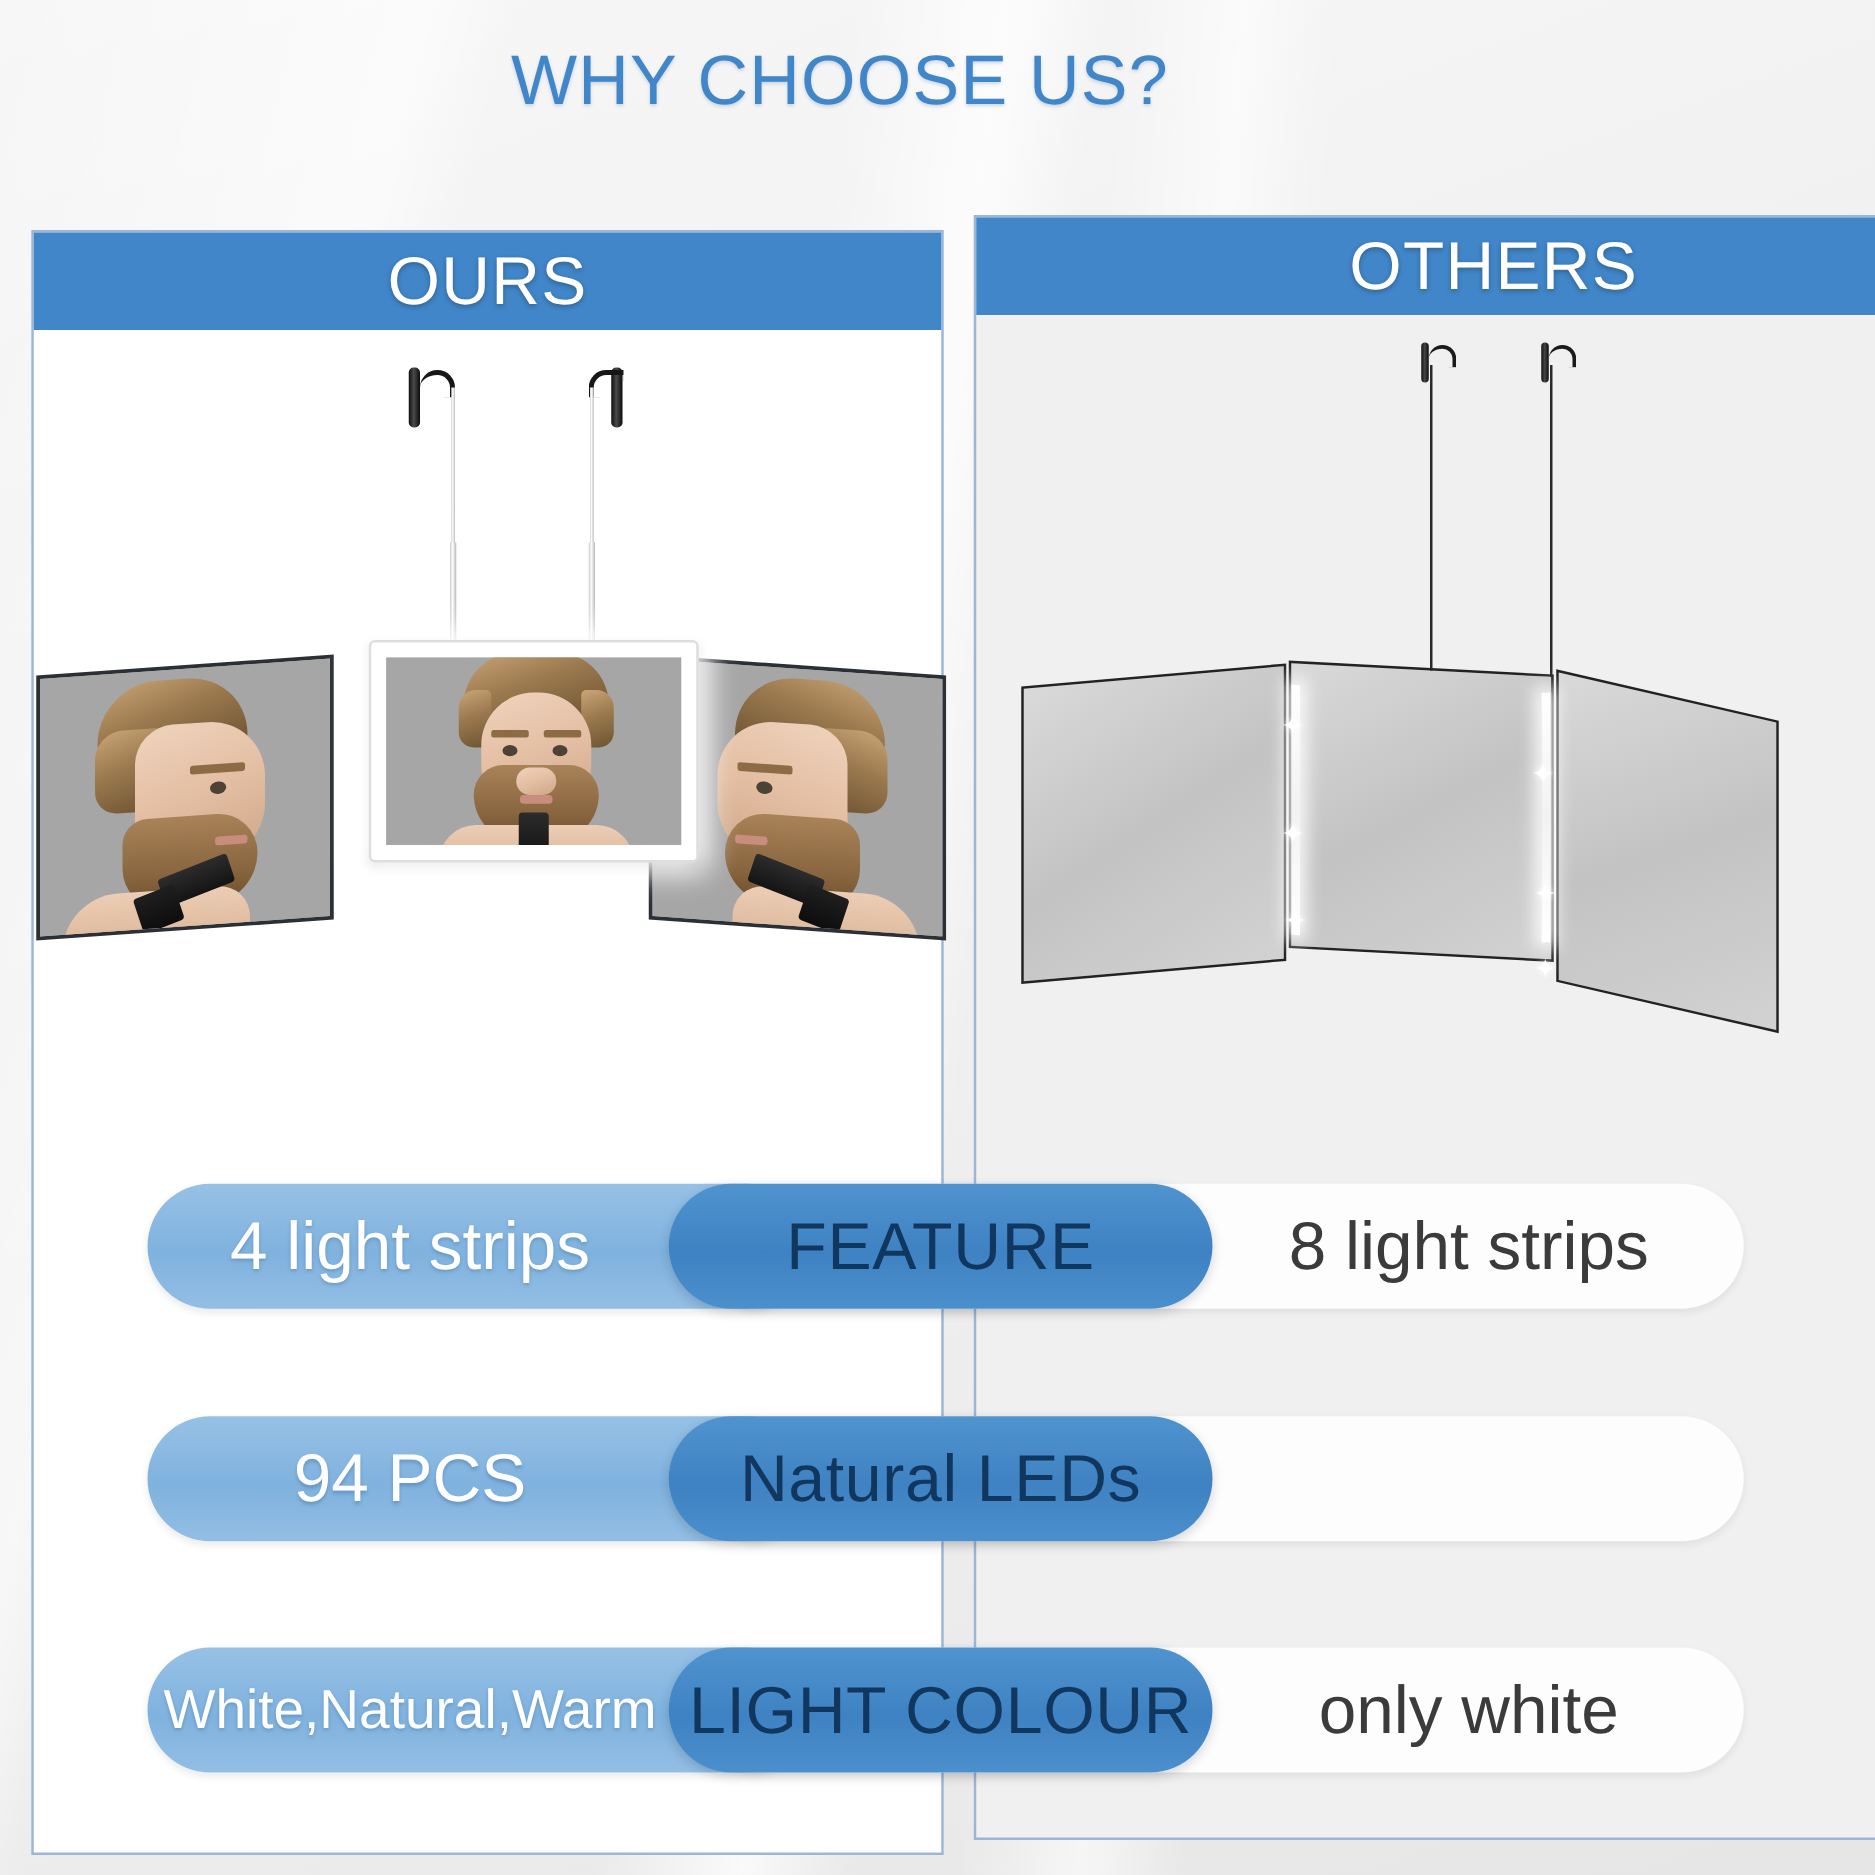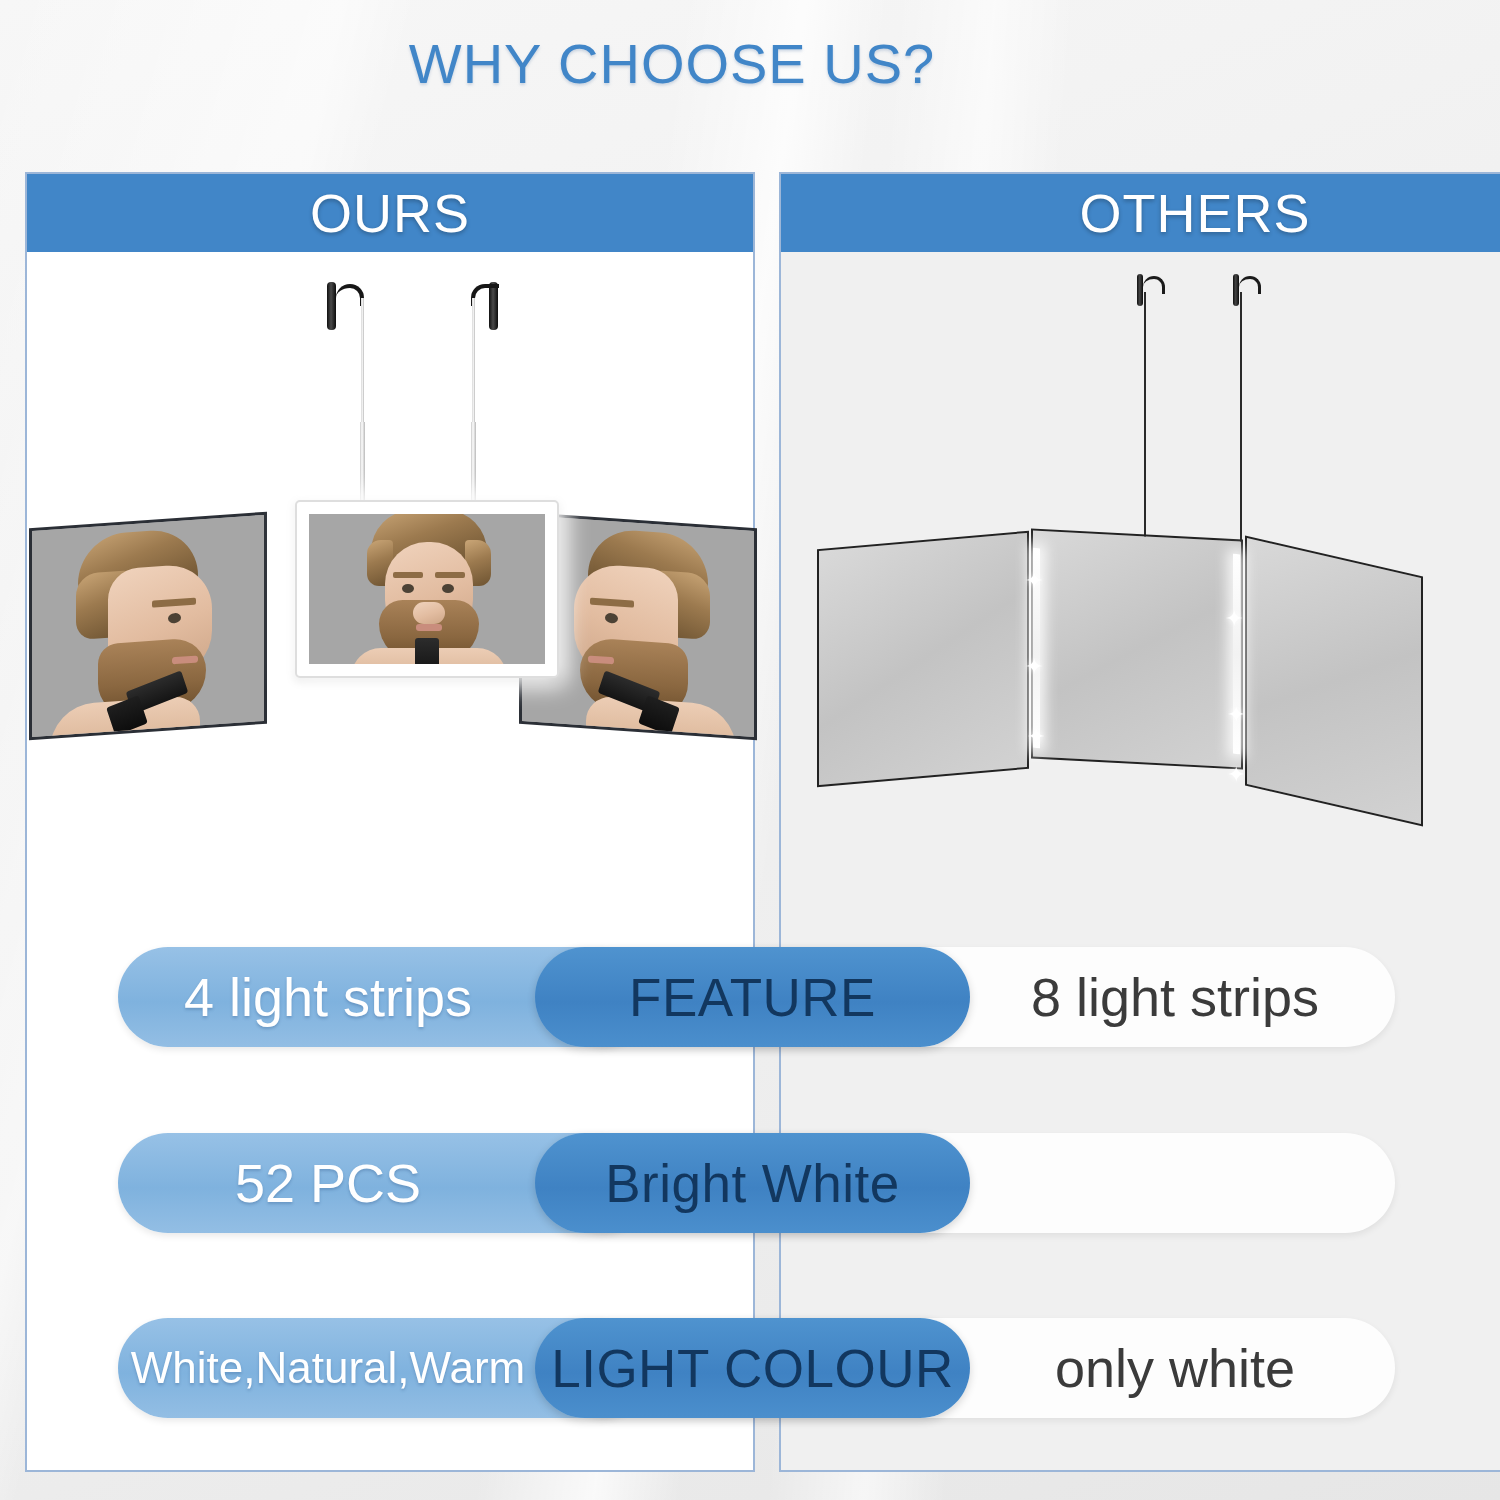--- a/index.html
+++ b/index.html
@@ -33,21 +33,21 @@
     text-shadow:0 2px 3px rgba(120,150,185,.35);
     white-space:nowrap;
   }
 
   
   .panel {
     position:absolute;
     top:172px; height:1300px;
     border:2px solid #9cb6d8;
   }
-  #panel-ours   { left:25px;  width:730px; background:#ffffff; }
+  #panel-ours   { left:25px;  width:730px; background:#ffffff;margin-top:12px; }
   #panel-others { left:779px; width:832px; background:#f0f0f0; }
 
   .panel-head {
     position:absolute; left:0; top:0; width:100%;
     height:78px;
     background:#4186c8;
     color:#ffffff;
     font-size:54px;
     line-height:78px;
     text-align:center;
@@ -330,22 +330,22 @@
     <div class="pill-center"></div>
     <div class="txt txt-ours">4 light strips</div>
     <div class="txt txt-feature">FEATURE</div>
     <div class="txt txt-others">8 light strips</div>
   </div>
 
   <div class="row" id="row-2">
     <div class="pill-right"></div>
     <div class="pill-left"></div>
     <div class="pill-center"></div>
-    <div class="txt txt-ours">52 PCS</div>
-    <div class="txt txt-feature">Bright White</div>
+    <div class="txt txt-ours">94 PCS</div>
+    <div class="txt txt-feature">Natural LEDs</div>
   </div>
 
   <div class="row" id="row-3">
     <div class="pill-right"></div>
     <div class="pill-left"></div>
     <div class="pill-center"></div>
     <div class="txt txt-feature">LIGHT COLOUR</div>
     <div class="txt txt-ours small">White,Natural,Warm</div>
     <div class="txt txt-others">only white</div>
   </div>

